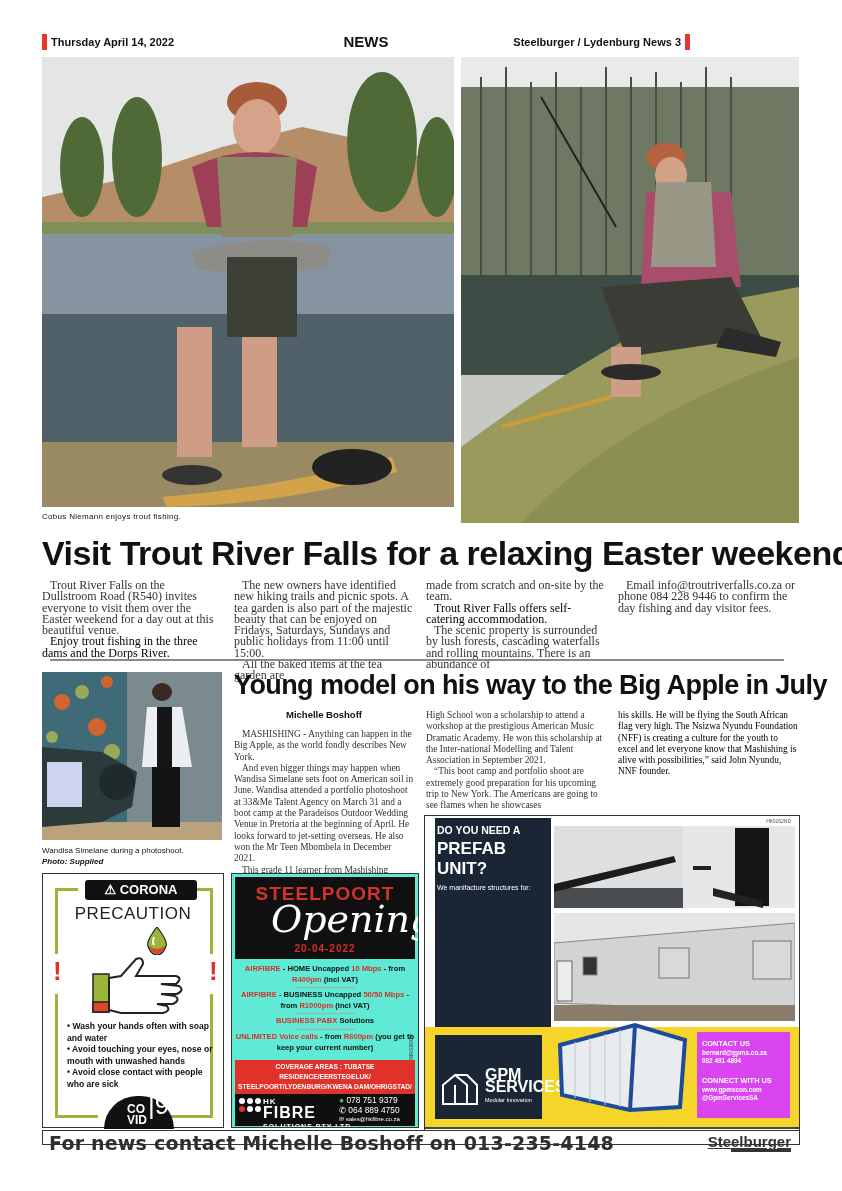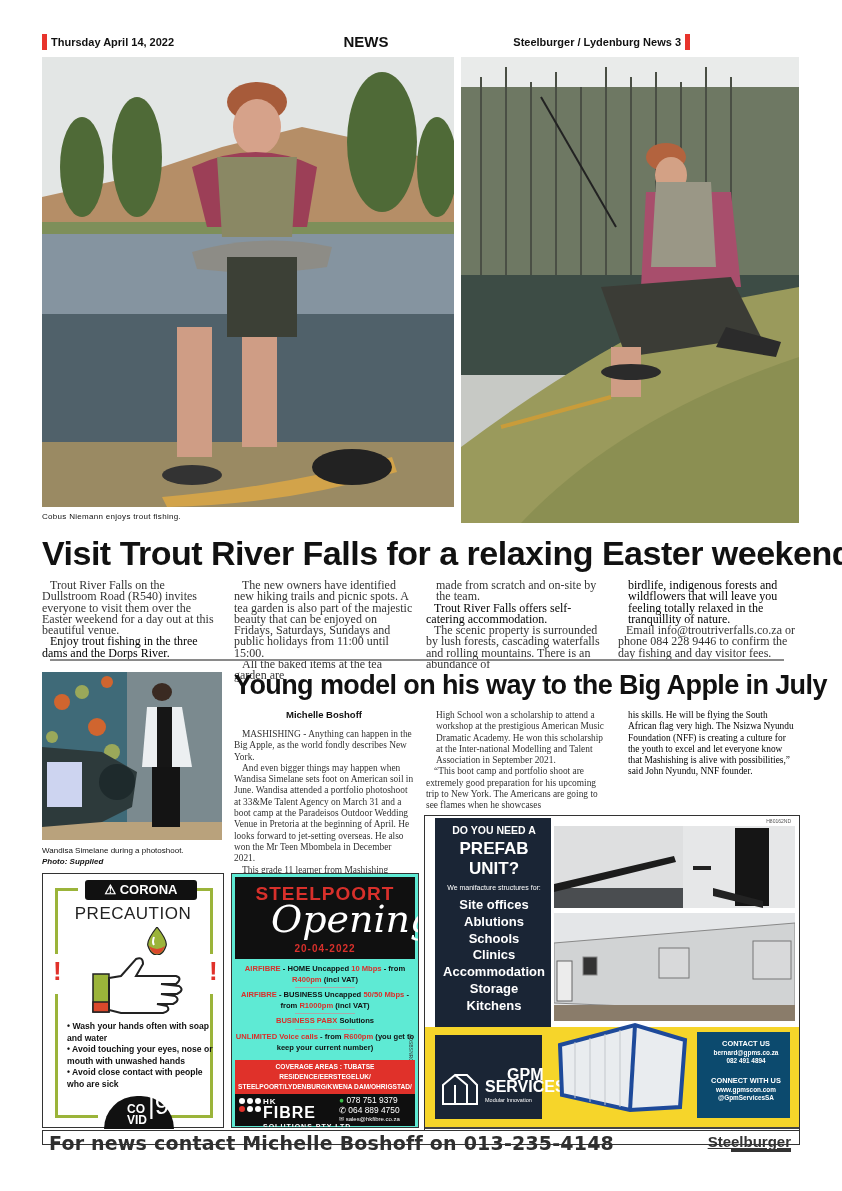--- a/index.html
+++ b/index.html
@@ -16,21 +16,21 @@
   
   .photo1 { left: 42px; top: 57px; width: 412px; height: 450px; overflow: hidden; background: #c9ccc8; }
   .photo2 { left: 461px; top: 57px; width: 338px; height: 466px; overflow: hidden; background: #c7c9c5; }
   .caption1 { left: 42px; top: 512px; font-family: "Liberation Sans", sans-serif; font-size: 8px; letter-spacing: 0.3px; }
 
   .headline1 { left: 42px; top: 534px; width: 760px; font-family: "Liberation Sans", sans-serif; font-size: 34px; letter-spacing: -0.5px; white-space: nowrap; }
 
   .cols1 { left: 42px; top: 580px; width: 756px; height: 62px; display: flex; gap: 12px; font-size: 12px; line-height: 11.3px; color: #333; }
   .cols1 .col { flex: 1; }
   .col p { text-indent: 8px; }
-  .col p.ni { text-indent: 0; margin-left: 10px; }
+  .col p.ni { text-indent: 0; }
   .col p.dark { color: #000; }
 
   .divider { left: 50px; top: 659px; width: 734px; height: 2px; background: #8a8a8a; }
 
   .photo3 { left: 42px; top: 672px; width: 180px; height: 168px; overflow: hidden; background: #8a9a9a; }
   .caption3 { left: 42px; top: 845px; font-family: "Liberation Sans", sans-serif; font-size: 8px; line-height: 11px; }
   .caption3 .credit { font-style: italic; font-weight: bold; }
 
   .headline2 { left: 234px; top: 670px; font-family: "Liberation Sans", sans-serif; font-size: 27px; letter-spacing: -0.6px; white-space: nowrap; }
   .byline { left: 286px; top: 709px; font-family: "Liberation Sans", sans-serif; font-size: 9.5px; font-weight: bold; }
@@ -69,34 +69,34 @@
   .fibre .dots { position: absolute; left: 4px; top: 4px; width: 22px; display: grid; grid-template-columns: repeat(3, 6px); gap: 2px; }
   .fibre .dots span { width: 6px; height: 6px; border-radius: 50%; background: #fff; }
   .fibre .dots span.r { background: #e0312a; }
   .fibre .logo { position: absolute; left: 28px; top: 4px; font-family: "Liberation Sans", sans-serif; font-weight: bold; font-size: 16px; line-height: 14px; letter-spacing: 1px; }
   .fibre .logo small { display: block; font-size: 7px; }
   .fibre .contacts { position: absolute; left: 104px; top: 2px; font-family: "Liberation Sans", sans-serif; font-size: 8.4px; line-height: 9.5px; }
   .fibre .contacts .ic { color: #3cbf4b; }
   .fibre .contacts .sm { font-size: 6px; }
 
   
-  .gpm { left: 424px; top: 815px; width: 376px; height: 318px; border: 1px solid #333; background: #fff; overflow: hidden; text-align: center; }
+  .gpm { left: 424px; top: 815px; width: 376px; height: 318px; border: 1px solid #333; background: #fff; overflow: hidden; }
   .gpm .navy { position: absolute; left: 10px; top: 2px; width: 116px; height: 211px; background: #1a2535; color: #fff; font-family: "Liberation Sans", sans-serif; font-weight: bold; padding: 6px 0 0 2px; }
   .gpm .navy .q1 { font-size: 10.5px; }
   .gpm .navy .q2 { font-size: 17px; line-height: 20px; margin-top: 3px; }
   .gpm .navy .lead { font-size: 7px; font-weight: normal; margin-top: 5px; margin-bottom: 6px; }
   .gpm .navy .list div { font-size: 13px; line-height: 16.8px; }
   .gpm .img { position: absolute; background: #d9dadb; }
   .gpm .yellow { position: absolute; left: 0; top: 211px; width: 376px; height: 102px; background: #f6d52a; border-bottom: 2px solid #444; }
   .gpm .logo-box { position: absolute; left: 10px; top: 8px; width: 107px; height: 84px; background: #1a2535; color: #fff; font-family: "Liberation Sans", sans-serif; }
   .gpm .logo-box .name { position: absolute; left: 50px; top: 34px; font-weight: bold; font-size: 16px; line-height: 12px; }
   .gpm .logo-box .tag { position: absolute; left: 50px; top: 62px; font-size: 5.5px; }
   .gpm .logo-box .house { position: absolute; left: 6px; top: 36px; width: 38px; height: 34px; }
   .gpm .unit { position: absolute; left: 125px; top: -12px; width: 140px; height: 98px; }
-  .gpm .contact-box { position: absolute; left: 272px; top: 5px; width: 93px; height: 86px; background: #0c4a6e; color: #fff; font-family: "Liberation Sans", sans-serif; font-weight: bold; padding: 7px 0 0 5px; }
+  .gpm .contact-box { position: absolute; left: 272px; top: 5px; width: 93px; height: 86px; background: #d946ef; color: #fff; font-family: "Liberation Sans", sans-serif; font-weight: bold; padding: 7px 0 0 5px; }
   .gpm .contact-box .h { font-size: 7.4px; margin-bottom: 1px; }
   .gpm .contact-box .v { font-size: 6.4px; line-height: 8.3px; }
   .gpm .contact-box .gap { height: 10px; }
   .gpm .code { position: absolute; right: 8px; top: 2px; font-family: "Liberation Sans", sans-serif; font-size: 5px; color: #555; }
 
   
   .footer { left: 42px; top: 1130px; width: 758px; height: 15px; border: 1px solid #333; background: #fff; }
   .footer .text { position: absolute; left: 6px; top: 1px; font-family: "DejaVu Sans", sans-serif; font-weight: bold; font-size: 19px; color: #2f2f2f; letter-spacing: 0.2px; white-space: nowrap; }
   .footer .brand { position: absolute; right: 8px; top: 2px; font-family: "Liberation Sans", sans-serif; font-weight: bold; font-size: 15px; color: #333; text-decoration: underline; }
   .footer .brand-bar { position: absolute; right: 8px; top: 18px; width: 60px; height: 3px; background: #333; }
@@ -187,21 +187,20 @@
   <div class="col">
     <p>The new owners have identified new hiking trails and picnic spots. A tea garden is also part of the majestic beauty that can be enjoyed on Fridays, Saturdays, Sundays and public holidays from 11:00 until 15:00.</p>
     <p>All the baked items at the tea garden are</p>
   </div>
   <div class="col">
     <p class="ni">made from scratch and on-site by the team.</p>
     <p class="dark">Trout River Falls offers self-catering accommodation.</p>
     <p>The scenic property is surrounded by lush forests, cascading waterfalls and rolling mountains. There is an abundance of</p>
   </div>
   <div class="col">
-    <p class="ni dark">birdlife, indigenous forests and wildflowers that will leave you feeling totally relaxed in the tranquillity of nature.</p>
     <p>Email info@troutriverfalls.co.za or phone 084 228 9446 to confirm the day fishing and day visitor fees.</p>
   </div>
 </div>
 
 <div class="abs divider"></div>
 
 <div class="abs photo3">
   <svg width="180" height="168" viewBox="0 0 180 168">
     <rect width="180" height="168" fill="#7b8a8f"></rect>
     <rect x="0" y="0" width="85" height="168" fill="#3f6a78"></rect>
@@ -319,29 +318,20 @@
     </div>
   </div>
 </div>
 
 <div class="abs gpm">
   <div class="code">H80162ND</div>
   <div class="navy">
     <div class="q1">DO YOU NEED A</div>
     <div class="q2">PREFAB UNIT?</div>
     <div class="lead">We manifacture structures for:</div>
-    <div class="list">
-      <div>Site offices</div>
-      <div>Ablutions</div>
-      <div>Schools</div>
-      <div>Clinics</div>
-      <div>Accommodation</div>
-      <div>Storage</div>
-      <div>Kitchens</div>
-    </div>
   </div>
   <div class="img" style="left:129px;top:10px;width:136px;height:82px;">
     <svg width="136" height="82">
         <rect width="136" height="82" fill="#dedfe0"></rect>
         <rect y="62" width="136" height="20" fill="#4a4d50"></rect>
         <path d="M0 58 L120 30 L122 36 L0 66 Z" fill="#1c1c1c"></path>
       </svg>
   </div>
   <div class="img" style="left:258px;top:10px;width:112px;height:82px;">
     <svg width="112" height="82">

